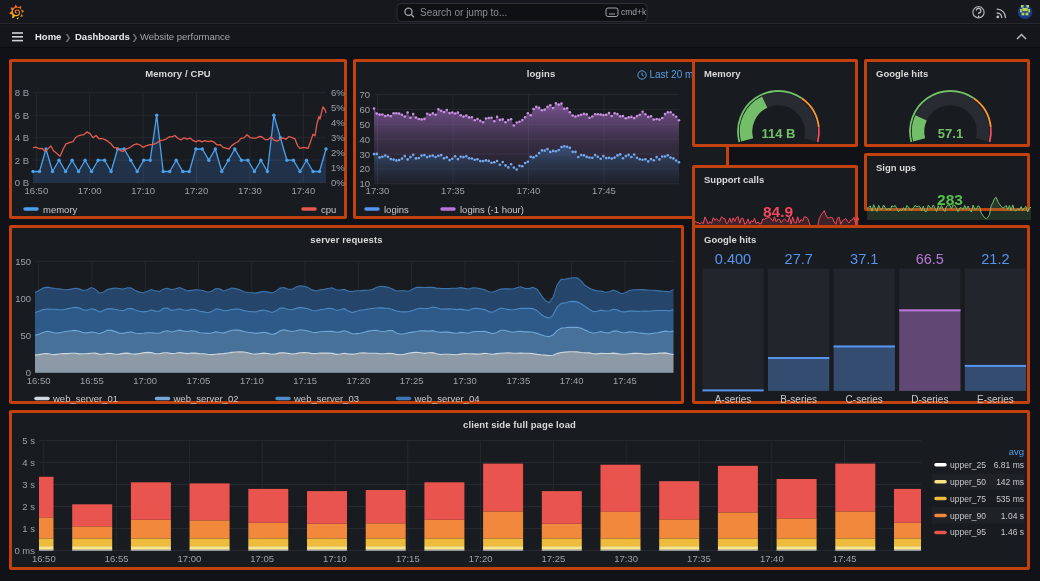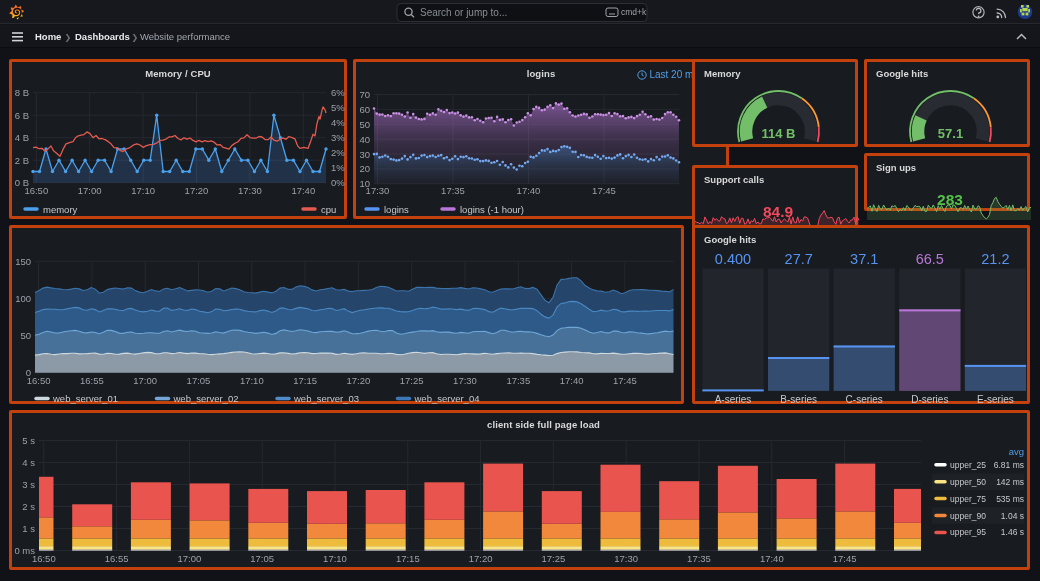--- a/index.html
+++ b/index.html
@@ -461,20 +461,21 @@
   </div>
 <div class="panel" style="left:864px;top:153px;width:166px;height:58px;text-align:center;">
     <div class="ptitleL">Sign ups</div>
     <svg width="164" height="64" viewBox="0 0 164 64">
       <path d="M 0.0,52.2 L 1.7,51.5 L 3.3,49.8 L 5.0,55.3 L 6.6,48.7 L 8.3,52.5 L 9.9,55.5 L 11.6,49.3 L 13.3,52.9 L 14.9,53.4 L 16.6,49.0 L 18.2,51.6 L 19.9,54.0 L 21.5,52.1 L 23.2,54.2 L 24.8,49.9 L 26.5,50.5 L 28.2,49.5 L 29.8,52.5 L 31.5,55.7 L 33.1,53.2 L 34.8,54.6 L 36.4,51.6 L 38.1,54.4 L 39.8,49.5 L 41.4,50.9 L 43.1,53.8 L 44.7,54.2 L 46.4,51.9 L 48.0,49.4 L 49.7,50.7 L 51.4,50.3 L 53.0,50.8 L 54.7,54.9 L 56.3,50.2 L 58.0,55.4 L 59.6,55.4 L 61.3,49.1 L 62.9,51.6 L 64.6,52.4 L 66.3,48.9 L 67.9,51.9 L 69.6,55.6 L 71.2,49.6 L 72.9,53.2 L 74.5,49.6 L 76.2,53.1 L 77.9,55.5 L 79.5,50.2 L 81.2,48.8 L 82.8,49.3 L 84.5,52.8 L 86.1,48.8 L 87.8,49.3 L 89.5,52.5 L 91.1,55.7 L 92.8,51.9 L 94.4,51.7 L 96.1,53.6 L 97.7,49.4 L 99.4,53.1 L 101.1,50.0 L 102.7,53.3 L 104.4,56.0 L 106.0,49.1 L 107.7,52.9 L 109.3,53.3 L 111.0,49.8 L 112.6,50.7 L 114.3,57.2 L 116.0,59.6 L 117.6,61.6 L 119.3,62.9 L 120.9,61.4 L 122.6,58.3 L 124.2,49.6 L 125.9,46.6 L 127.6,42.4 L 129.2,41.3 L 130.9,45.7 L 132.5,48.3 L 134.2,50.3 L 135.8,52.1 L 137.5,51.2 L 139.2,49.4 L 140.8,53.5 L 142.5,49.5 L 144.1,54.7 L 145.8,48.9 L 147.4,54.6 L 149.1,54.8 L 150.7,52.5 L 152.4,54.1 L 154.1,50.6 L 155.7,54.3 L 157.4,51.9 L 159.0,50.5 L 160.7,56.0 L 162.3,51.7 L 164.0,51.5 L 164 64 L 0 64 Z" fill="rgba(115,191,105,0.18)"></path>
       <polyline points="0.0,52.2 1.7,51.5 3.3,49.8 5.0,55.3 6.6,48.7 8.3,52.5 9.9,55.5 11.6,49.3 13.3,52.9 14.9,53.4 16.6,49.0 18.2,51.6 19.9,54.0 21.5,52.1 23.2,54.2 24.8,49.9 26.5,50.5 28.2,49.5 29.8,52.5 31.5,55.7 33.1,53.2 34.8,54.6 36.4,51.6 38.1,54.4 39.8,49.5 41.4,50.9 43.1,53.8 44.7,54.2 46.4,51.9 48.0,49.4 49.7,50.7 51.4,50.3 53.0,50.8 54.7,54.9 56.3,50.2 58.0,55.4 59.6,55.4 61.3,49.1 62.9,51.6 64.6,52.4 66.3,48.9 67.9,51.9 69.6,55.6 71.2,49.6 72.9,53.2 74.5,49.6 76.2,53.1 77.9,55.5 79.5,50.2 81.2,48.8 82.8,49.3 84.5,52.8 86.1,48.8 87.8,49.3 89.5,52.5 91.1,55.7 92.8,51.9 94.4,51.7 96.1,53.6 97.7,49.4 99.4,53.1 101.1,50.0 102.7,53.3 104.4,56.0 106.0,49.1 107.7,52.9 109.3,53.3 111.0,49.8 112.6,50.7 114.3,57.2 116.0,59.6 117.6,61.6 119.3,62.9 120.9,61.4 122.6,58.3 124.2,49.6 125.9,46.6 127.6,42.4 129.2,41.3 130.9,45.7 132.5,48.3 134.2,50.3 135.8,52.1 137.5,51.2 139.2,49.4 140.8,53.5 142.5,49.5 144.1,54.7 145.8,48.9 147.4,54.6 149.1,54.8 150.7,52.5 152.4,54.1 154.1,50.6 155.7,54.3 157.4,51.9 159.0,50.5 160.7,56.0 162.3,51.7 164.0,51.5" fill="none" stroke="#73bf69" stroke-width="1"></polyline>
       <text x="83" y="49" text-anchor="middle" font-size="15.5px" font-weight="bold" fill="#56c14a" font-family="Liberation Sans">283</text>
     </svg>
   </div>
 <div class="panel" style="left:9px;top:225px;width:675px;height:179px;">
+<div class="ptitle">server requests</div>
 <svg width="675" height="179" viewBox="0 0 675 179">
       <line x1="23" y1="144.8" x2="661.5" y2="144.8" stroke="#262930"></line>
       <text class="ax" x="19" y="148.3" text-anchor="end">0</text>
       <line x1="23" y1="107.6" x2="661.5" y2="107.6" stroke="#262930"></line>
       <text class="ax" x="19" y="111.1" text-anchor="end">50</text>
       <line x1="23" y1="70.4" x2="661.5" y2="70.4" stroke="#262930"></line>
       <text class="ax" x="19" y="73.9" text-anchor="end">100</text>
       <line x1="23" y1="33.2" x2="661.5" y2="33.2" stroke="#262930"></line>
       <text class="ax" x="19" y="36.7" text-anchor="end">150</text>
       <text class="ax" x="26.6" y="156" text-anchor="middle">16:50</text>
@@ -541,21 +542,21 @@
       <rect x="204.2" y="81.4" width="61.3" height="2" fill="#b877d9"></rect>
       <text x="234.8" y="36" text-anchor="middle" font-size="14.5px" fill="#b877d9" font-family="Liberation Sans">66.5</text>
       <text x="234.8" y="174.5" text-anchor="middle" font-size="10px" fill="#c8c9cc" font-family="Liberation Sans">D-series</text>
       <rect x="269.8" y="40.4" width="61.3" height="122.5" fill="#22252b"></rect>
       <rect x="269.8" y="136.9" width="61.3" height="26.0" fill="rgba(87,148,242,0.35)"></rect>
       <rect x="269.8" y="136.9" width="61.3" height="2" fill="#5794f2"></rect>
       <text x="300.4" y="36" text-anchor="middle" font-size="14.5px" fill="#5794f2" font-family="Liberation Sans">21.2</text>
       <text x="300.4" y="174.5" text-anchor="middle" font-size="10px" fill="#c8c9cc" font-family="Liberation Sans">E-series</text>
     </svg>
 </div>
-<div class="panel" style="left:9px;top:410px;width:1021px;height:160px;padding-left:24px;">
+<div class="panel" style="left:9px;top:410px;width:1021px;height:160px;">
 <div class="ptitle" style="font-size:9.5px;top:6px;">client side full page load</div>
 <svg width="1021" height="160" viewBox="0 0 1021 160">
       <defs>
         <clipPath id="p7clip">
           <rect x="27" y="20" width="882" height="118"></rect>
         </clipPath>
       </defs>
       <line x1="27" y1="137.5" x2="909" y2="137.5" stroke="#262930"></line>
       <text class="ax" x="23" y="141.0" text-anchor="end">0 ms</text>
       <line x1="27" y1="115.5" x2="909" y2="115.5" stroke="#262930"></line>

